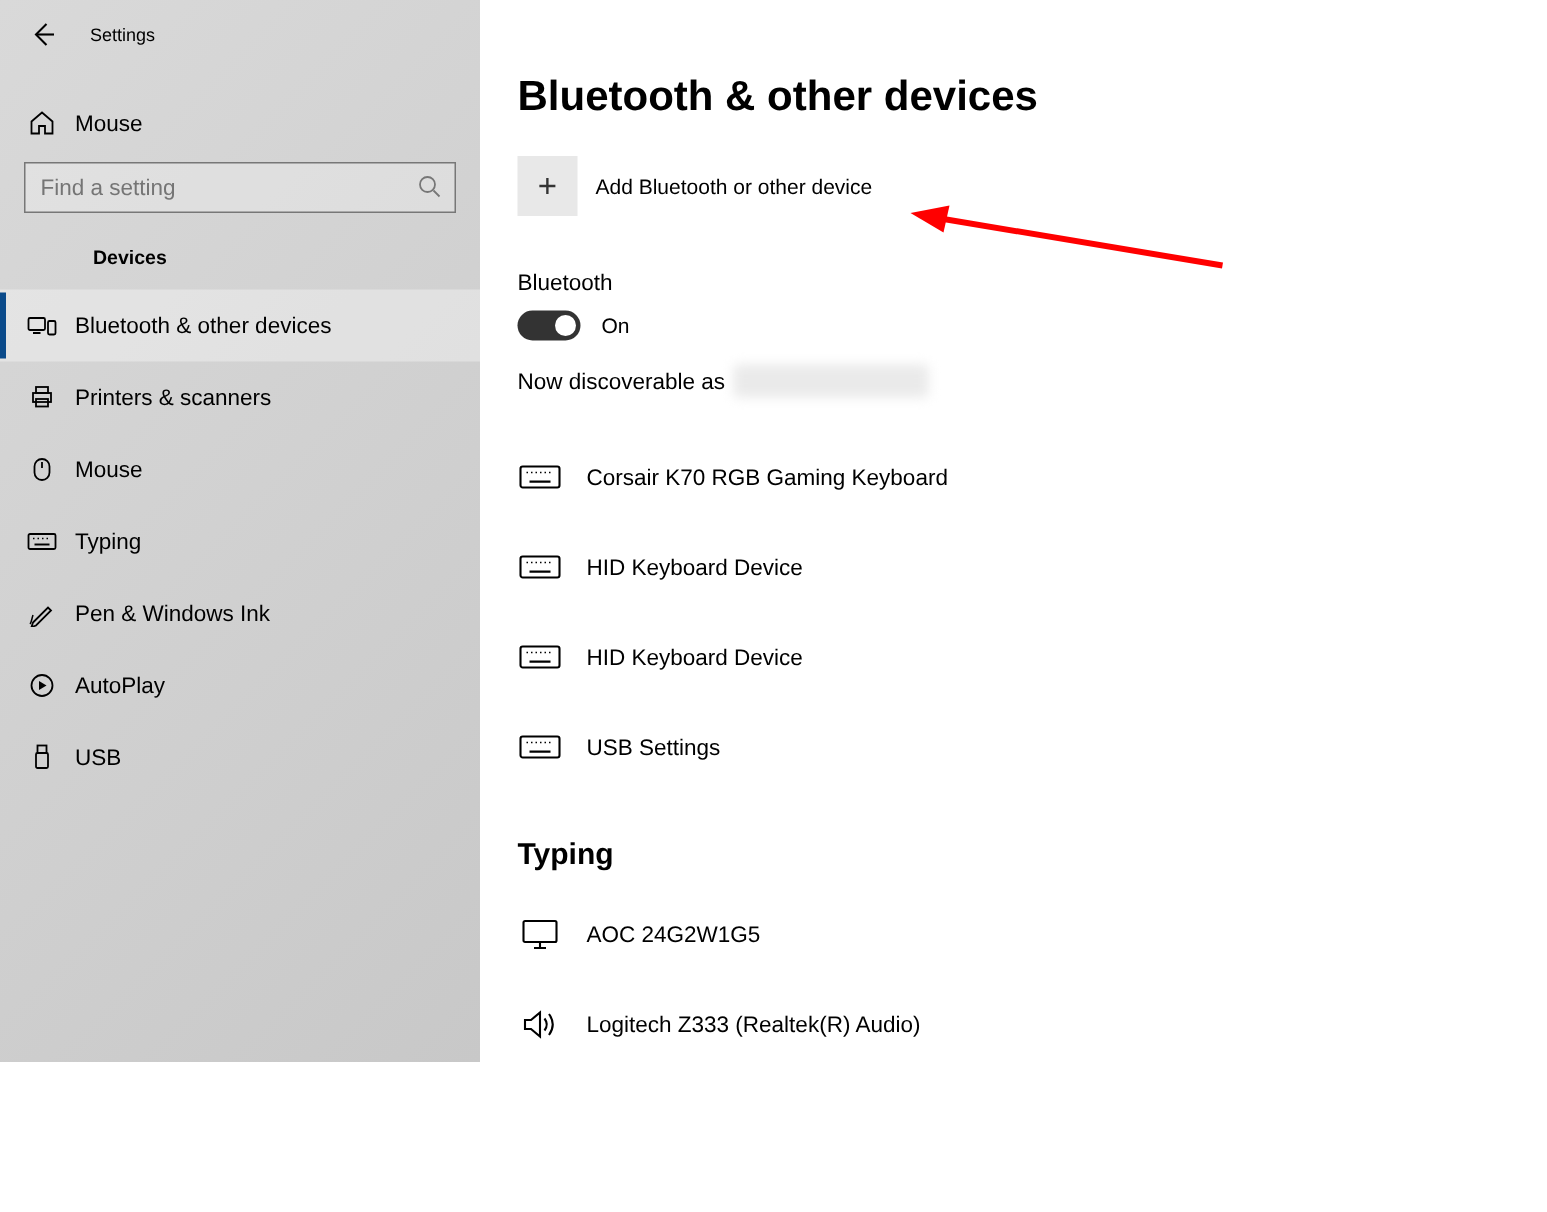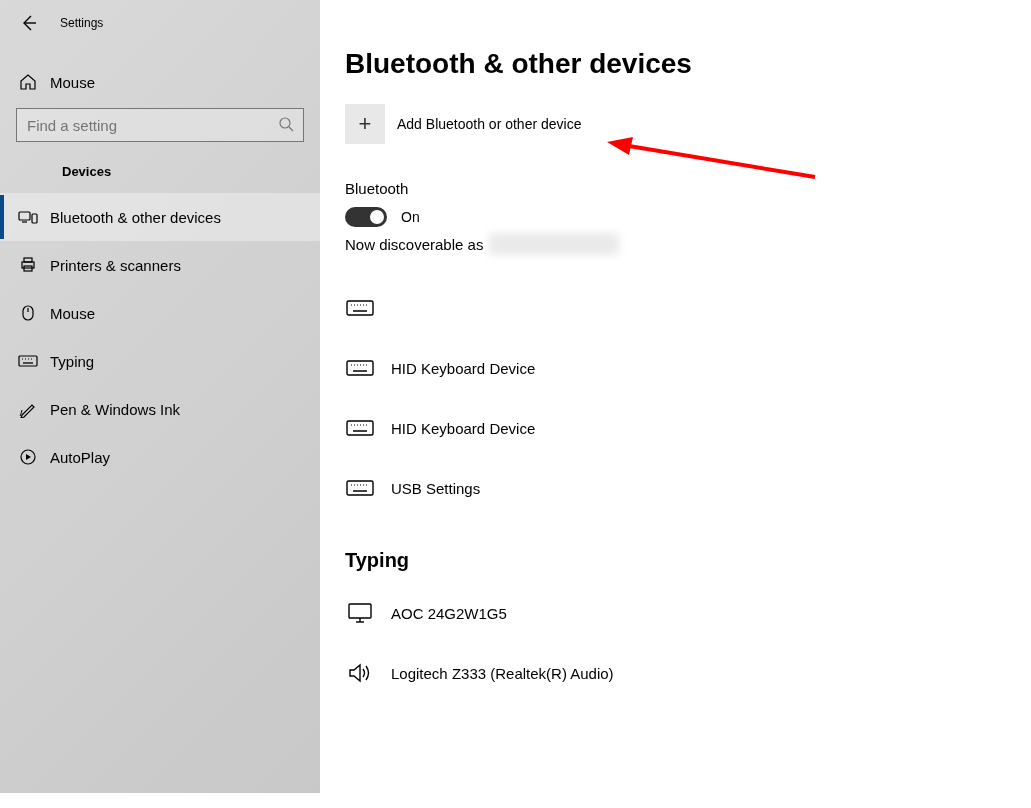--- a/index.html
+++ b/index.html
@@ -10,21 +10,21 @@
     background: #fff;
     width: 1031px;
     height: 808px;
     overflow: hidden;
     position: relative;
   }
   .sidebar {
     position: absolute;
     left: 0; top: 0;
     width: 320px;
-    height: 793px;
+    height: 708px;
     background: linear-gradient(135deg, #d9d9d9 0%, #cfcfcf 60%, #c8c8c8 100%);
   }
   .topbar {
     height: 46px;
     display: flex;
     align-items: center;
     padding-left: 18px;
   }
   .back-btn {
     width: 22px; height: 22px;
@@ -108,21 +108,21 @@
     margin-right: 12px;
     font-size: 22px; color: #333; font-weight: 300;
   }
   .subhead {
     font-size: 15px;
     margin-bottom: 10px;
     margin-top: 36px;
   }
   .toggle-row {
     display: flex; align-items: center; gap: 14px;
-    margin-bottom: 6px;
+    margin-bottom: 16px;
   }
   .toggle {
     width: 42px; height: 20px;
     background: #333; border-radius: 10px;
     position: relative;
     cursor: pointer;
   }
   .toggle .knob {
     position: absolute; right: 3px; top: 3px;
     width: 14px; height: 14px; border-radius: 50%;
@@ -264,20 +264,29 @@
   <div class="sidenav-item">
     <span class="icon">
       <svg width="18" height="18" viewBox="0 0 18 18">
           <circle cx="9" cy="9" r="7" fill="none" stroke="#000" stroke-width="1.2"></circle>
           <polygon points="7,6 7,12 12,9" fill="#000"></polygon>
         </svg>
     </span>
     <span class="label">AutoPlay</span>
   </div>
 
+  <div class="sidenav-item">
+    <span class="icon">
+      <svg width="12" height="18" viewBox="0 0 12 18">
+          <rect x="3" y="1" width="6" height="5" fill="none" stroke="#000" stroke-width="1.2"></rect>
+          <rect x="2" y="6" width="8" height="10" rx="1" fill="none" stroke="#000" stroke-width="1.2"></rect>
+        </svg>
+    </span>
+    <span class="label">USB</span>
+  </div>
 </div>
 
 <div class="main">
   <h1 class="page-title">Bluetooth &amp; other devices</h1>
 
   <div class="add-row">
     <div class="plus-box">+</div>
     <div>Add Bluetooth or other device</div>
   </div>
 
@@ -300,20 +309,21 @@
           <rect x="1" y="2" width="26" height="14" rx="1.5" fill="none" stroke="#000" stroke-width="1.4"></rect>
           <line x1="5" y1="6" x2="6" y2="6" stroke="#000"></line>
           <line x1="8" y1="6" x2="9" y2="6" stroke="#000"></line>
           <line x1="11" y1="6" x2="12" y2="6" stroke="#000"></line>
           <line x1="14" y1="6" x2="15" y2="6" stroke="#000"></line>
           <line x1="17" y1="6" x2="18" y2="6" stroke="#000"></line>
           <line x1="20" y1="6" x2="21" y2="6" stroke="#000"></line>
           <line x1="7" y1="12" x2="21" y2="12" stroke="#000" stroke-width="1.5"></line>
         </svg>
     </span>
+    <span class="label">Corsair K70 RGB Gaming Keyboard</span>
   </div>
   <div class="device-row">
     <span class="icon">
       <svg width="28" height="18" viewBox="0 0 28 18">
           <rect x="1" y="2" width="26" height="14" rx="1.5" fill="none" stroke="#000" stroke-width="1.4"></rect>
           <line x1="5" y1="6" x2="6" y2="6" stroke="#000"></line>
           <line x1="8" y1="6" x2="9" y2="6" stroke="#000"></line>
           <line x1="11" y1="6" x2="12" y2="6" stroke="#000"></line>
           <line x1="14" y1="6" x2="15" y2="6" stroke="#000"></line>
           <line x1="17" y1="6" x2="18" y2="6" stroke="#000"></line>

